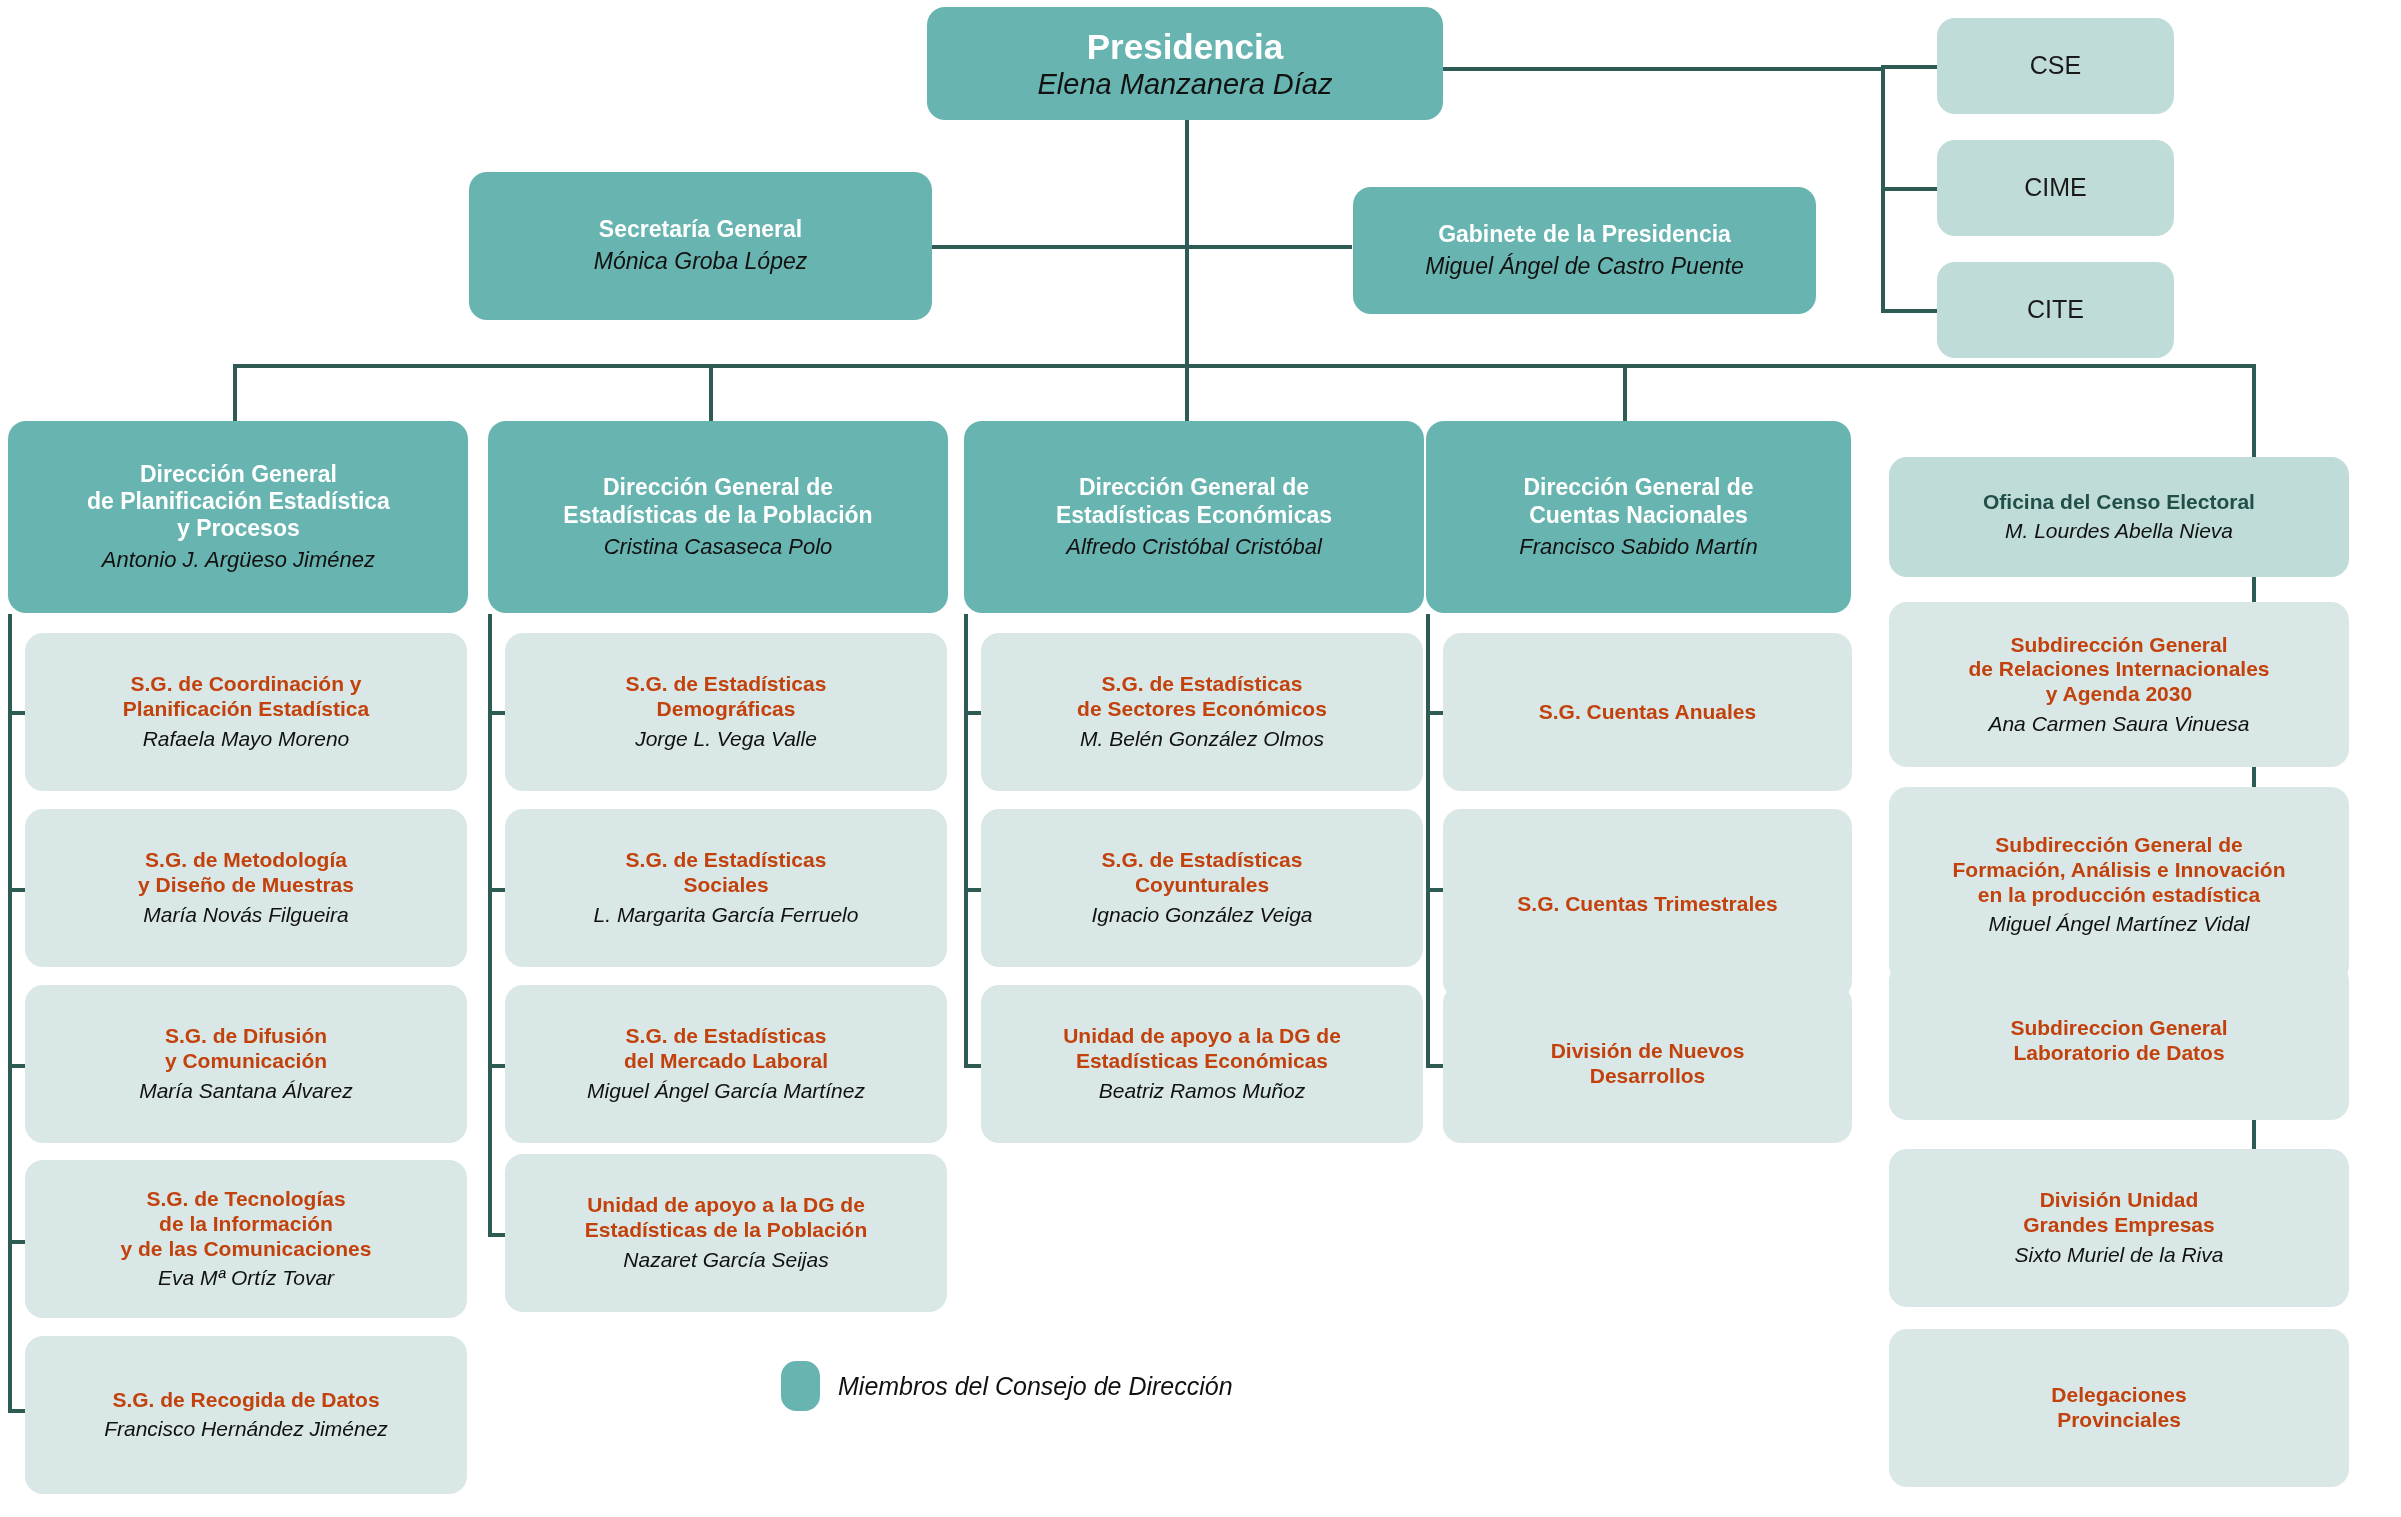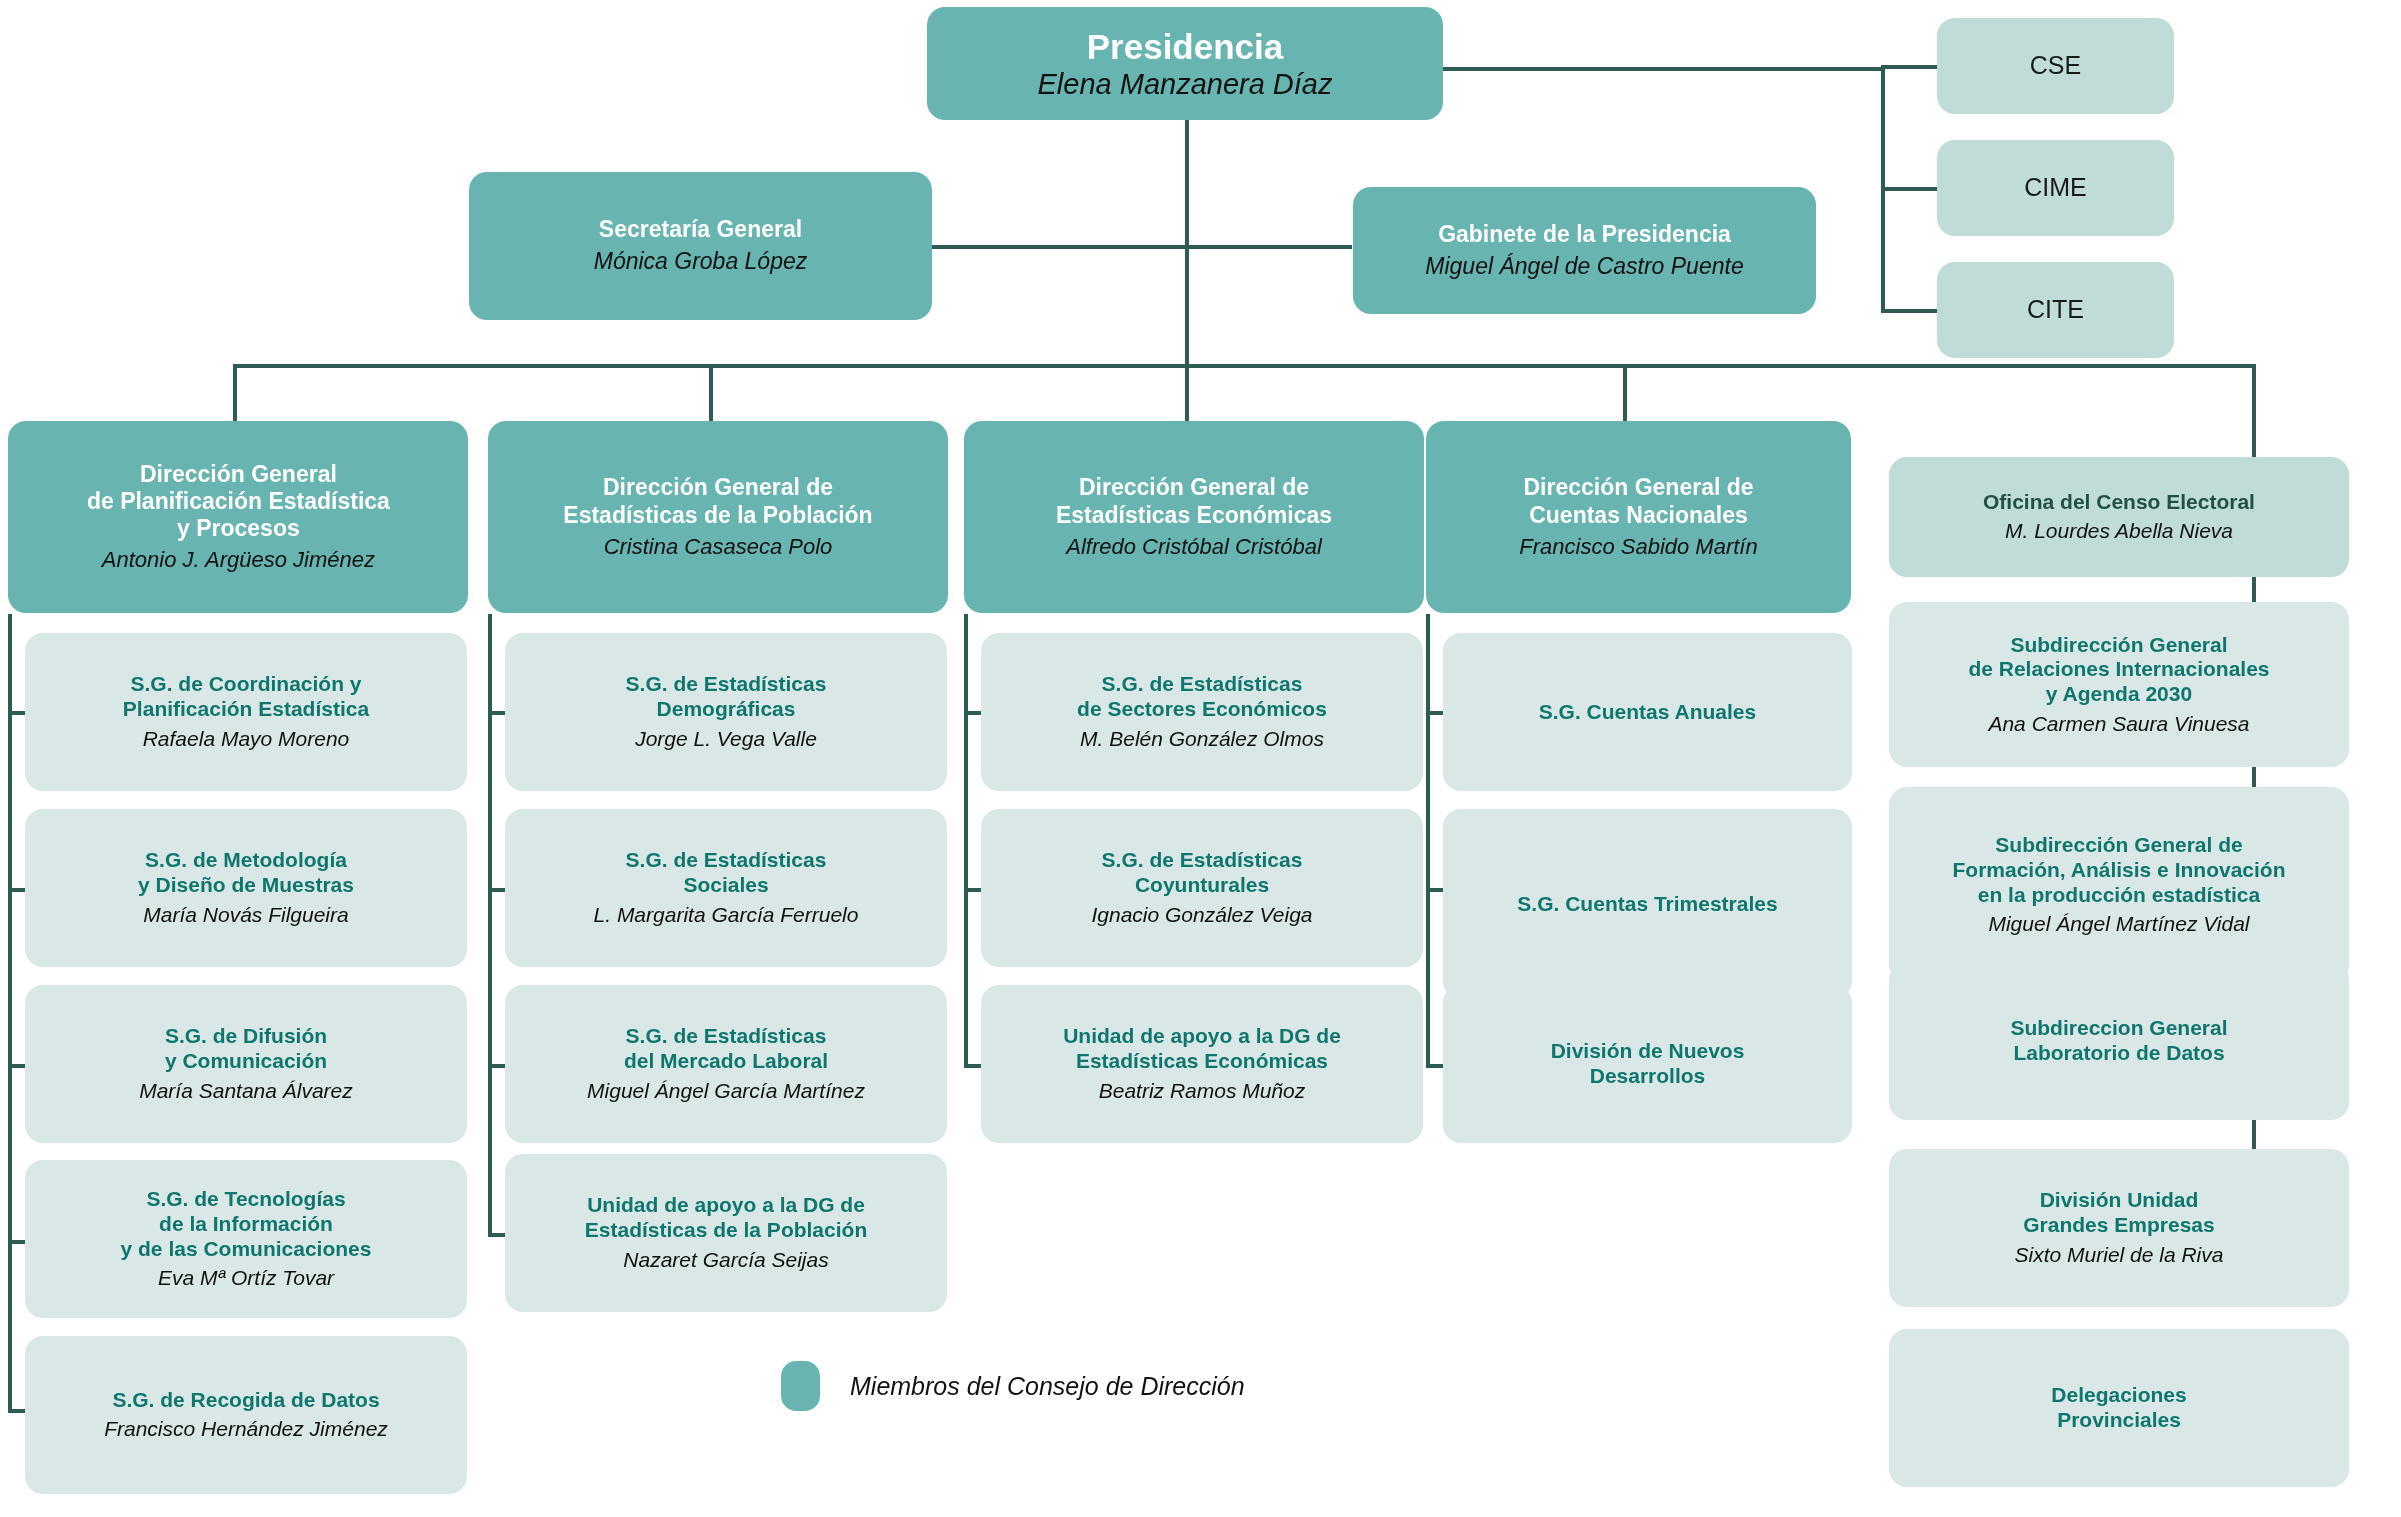--- a/index.html
+++ b/index.html
@@ -34,21 +34,21 @@
   .node .title { font-weight: bold; }
   .node .person { font-style: italic; font-weight: normal; }
 
   
   .teal { background: #68b4b0; }
   .teal .title  { color: #ffffff; }
   .teal .person { color: #111111; }
 
   
   .pale { background: #d9e8e6; }
-  .pale .title  { color: #0f766e; }
+  .pale .title  { color: #c2410c; }
   .pale .person { color: #111111; }
 
   
   .pale2 { background: #bfdcd9; }
   .pale2 .title  { color: #205048; }
   .pale2 .person { color: #111111; }
 
   
   .plain {
     background: #bfdcd9;
@@ -67,21 +67,21 @@
   .t-sg-p   { font-size: 21px; }
   .t-plain  { font-size: 25px; }
 
   .gap { height: 4.9px; }
 
   
   #legend {
     position: absolute;
     display: flex;
     align-items: center;
-    gap: 30px;
+    gap: 18px;
     justify-content: space-between;
   }
   #legend .swatch {
     width: 39px; height: 50px;
     border-radius: 15.3px;
     background: #68b4b0;
   }
   #legend .legend-text {
     font-size: 25px;
     font-style: italic;

